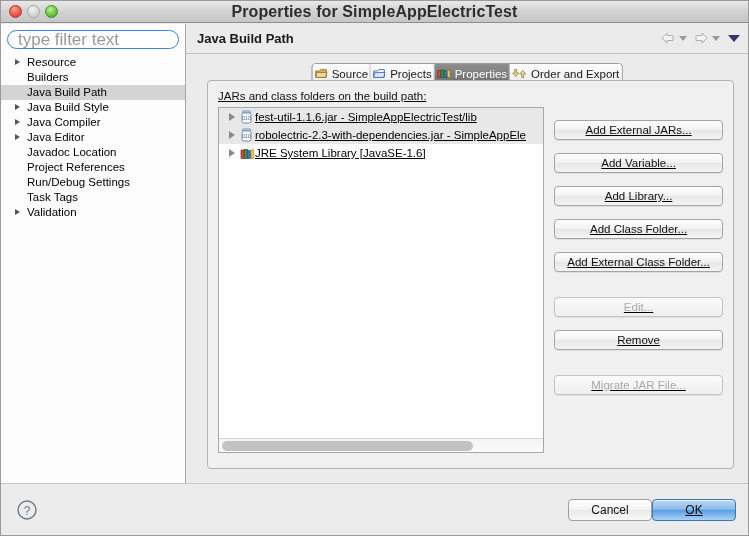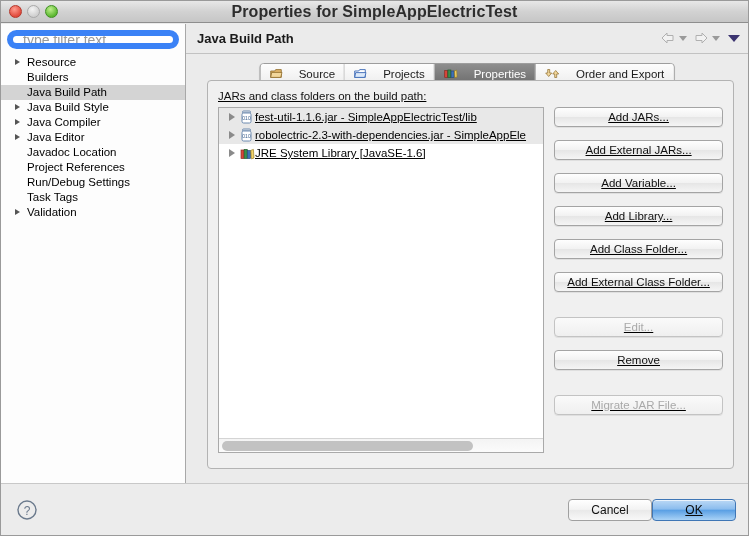--- a/index.html
+++ b/index.html
@@ -47,25 +47,25 @@
   
   .leftpane {
     width: 185px;
     background: #fdfdfd;
     border-right: 1px solid #a8a8a8;
     display: flex; flex-direction: column;
   }
   .filter-wrap { padding: 6px 6px 4px 6px; background: #fdfdfd; }
   .filter-input {
     width: 100%; height: 19px;
-    border: 6px solid #3b82f6;
+    border: 1px solid #3b82f6;
     border-radius: 10px;
     background: #ffffff;
     font-family: "Liberation Sans", sans-serif;
-    font-size: 14px; color: #9a9a9a;
+    font-size: 17px; color: #9a9a9a;
     padding: 0 10px;
     outline: none;
   }
   .filter-input::placeholder { color: #9a9a9a; }
   .tree { flex: 1; padding-top: 2px; overflow: hidden; }
   .tree-item {
     position: relative;
     height: 15px; line-height: 15px;
     font-size: 11.5px; color: #000;
     padding-left: 26px;
@@ -121,22 +121,22 @@
     position: absolute; left: 50%; transform: translateX(-50%);
     display: flex; align-items: stretch;
     height: 21px;
     border: 1px solid #9d9d9d;
     border-radius: 4px;
     overflow: hidden;
     background: #fbfbfb;
     box-shadow: 0 1px 1px rgba(0,0,0,.14);
   }
   .tab {
-    display: flex; align-items: center; gap: 16px;
-    padding: 0 9px;
+    display: flex; align-items: center; gap: 4px;
+    padding: 0 2px;
     font-size: 11.5px; color: #1a1a1a;
     background: linear-gradient(to bottom, #fdfdfd, #eeeeee);
     border-right: 1px solid #b9b9b9;
     white-space: nowrap;
   }
   .tab:last-child { border-right: none; }
   .tab.active {
     background: linear-gradient(to bottom, #8e8e8e, #6f6f6f);
     color: #ffffff;
     border-right-color: #6a6a6a;
@@ -357,21 +357,20 @@
                       <rect x="4.2" y="3.4" width="3" height="9.1" fill="#3a8f4a" stroke="#215c2d" stroke-width=".7"></rect>
                       <rect x="7.4" y="4.6" width="3" height="7.9" fill="#3f72b8" stroke="#27497a" stroke-width=".7"></rect>
                       <path d="M10.8 4.4 L13.4 3.4 L14 12 L11.4 12.9 Z" fill="#f1d36a" stroke="#9a7d1e" stroke-width=".7"></path>
                     </svg></span><span>JRE System Library [JavaSE-1.6]</span></div>
               </div>
             <div class="hscroll">
               <div class="hthumb"></div>
             </div>
           </div>
           <div class="btncol" id="btncol">
-              <button class="btn">Add JARs...</button>
               <div class="gap-s"></div>
               <button class="btn">Add External JARs...</button>
               <div class="gap-s"></div>
               <button class="btn">Add Variable...</button>
               <div class="gap-s"></div>
               <button class="btn">Add Library...</button>
               <div class="gap-s"></div>
               <button class="btn">Add Class Folder...</button>
               <div class="gap-s"></div>
               <button class="btn">Add External Class Folder...</button>

